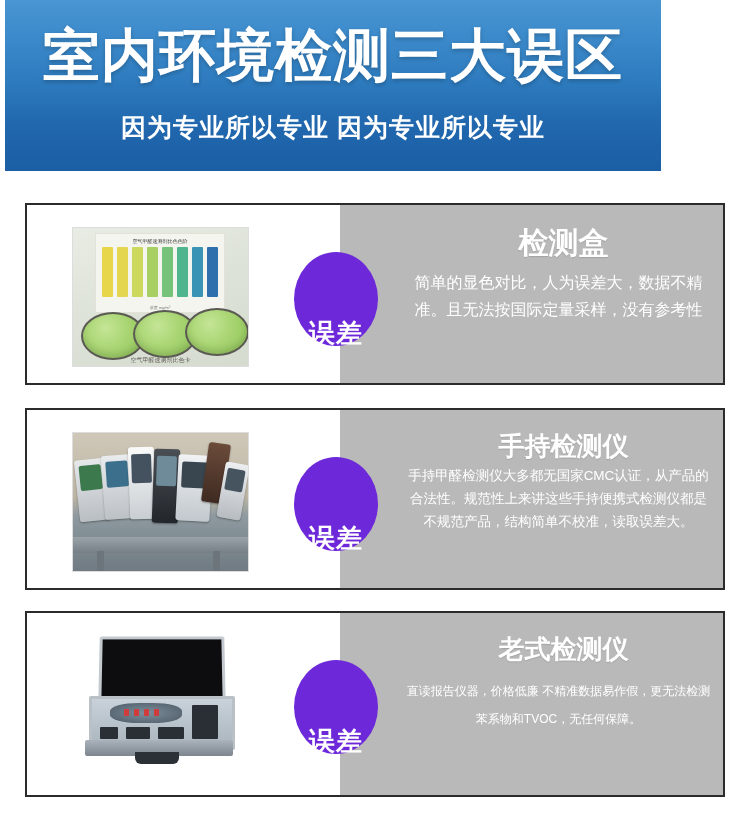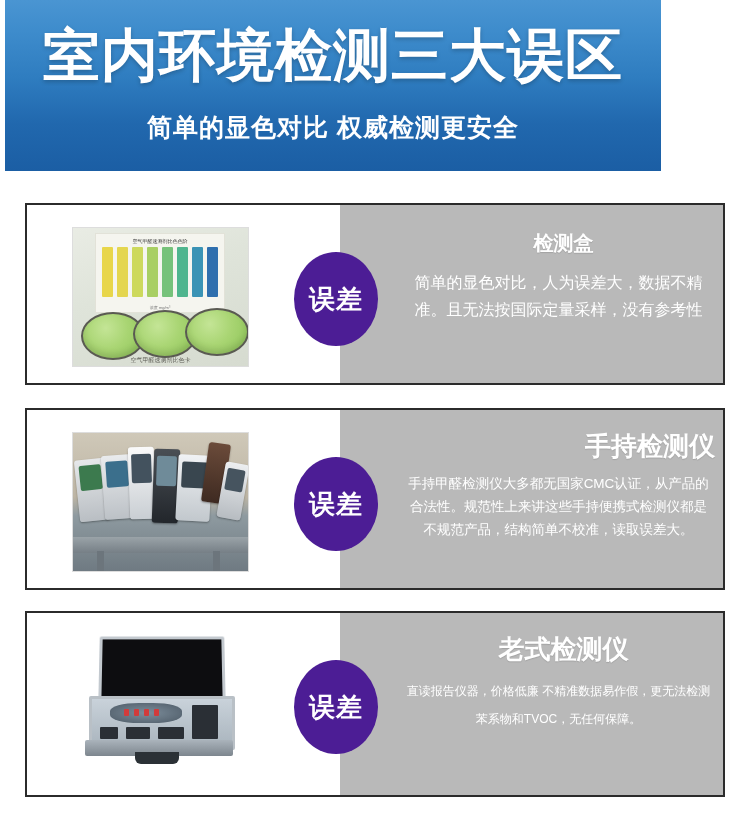--- a/index.html
+++ b/index.html
@@ -216,23 +216,23 @@
   }
 
   
   .badge {
     position: absolute;
     left: 267px;
     top: 47px;
     width: 84px;
     height: 94px;
     border-radius: 50%;
-    background: #4c1d95;
+    background: #6d28d9;
     display: flex;
-    align-items: center;
+    align-items: flex-end;
     justify-content: center;
     z-index: 5;
   }
   .badge-text {
     color: #ffffff;
     font-size: 26px;
     font-weight: bold;
     letter-spacing: 1px;
     line-height: 1;
     white-space: nowrap;
@@ -250,35 +250,35 @@
     text-shadow: 0 1px 1px rgba(0,0,0,0.12);
   }
   .card-body {
     position: absolute;
     left: 64px;
     right: 10px;
     text-align: center;
     color: #ffffff;
   }
 
-  .c1 .card-title { top: 22px; font-size: 20px; line-height: 32px; }
+  .c1 .card-title { top: 22px; font-size: 30px; line-height: 32px; }
   .c1 .card-body  { top: 64px; font-size: 16px; line-height: 27px; }
 
-  .c2 .card-title { top: 20px; font-size: 26px; line-height: 32px; text-align: right; }
-  .c2 .card-body  { top: 62px; font-size: 13.5px; line-height: 23px; }
+  .c2 .card-title { top: 20px; font-size: 26px; line-height: 32px; }
+  .c2 .card-body  { top: 54px; font-size: 13.5px; line-height: 23px; }
 
   .c3 .card-title { top: 20px; font-size: 26px; line-height: 32px; }
   .c3 .card-body  { top: 64px; font-size: 12px; line-height: 28px; }
 </style>
 </head>
 <body>
 
 <div class="banner">
   <div class="banner-title">室内环境检测三大误区</div>
-  <div class="banner-subtitle">简单的显色对比 权威检测更安全</div>
+  <div class="banner-subtitle">因为专业所以专业 因为专业所以专业</div>
 </div>
 
 <div class="card card-1 c1">
   <div class="card-inner">
     <div class="card-left">
       <div class="photo photo-1">
         <div class="chart-card">
           <div class="chart-card-title">空气甲醛速测剂比色色阶</div>
           <div class="bars">
             <span class="bar" style="background:#e8d64a"></span>

